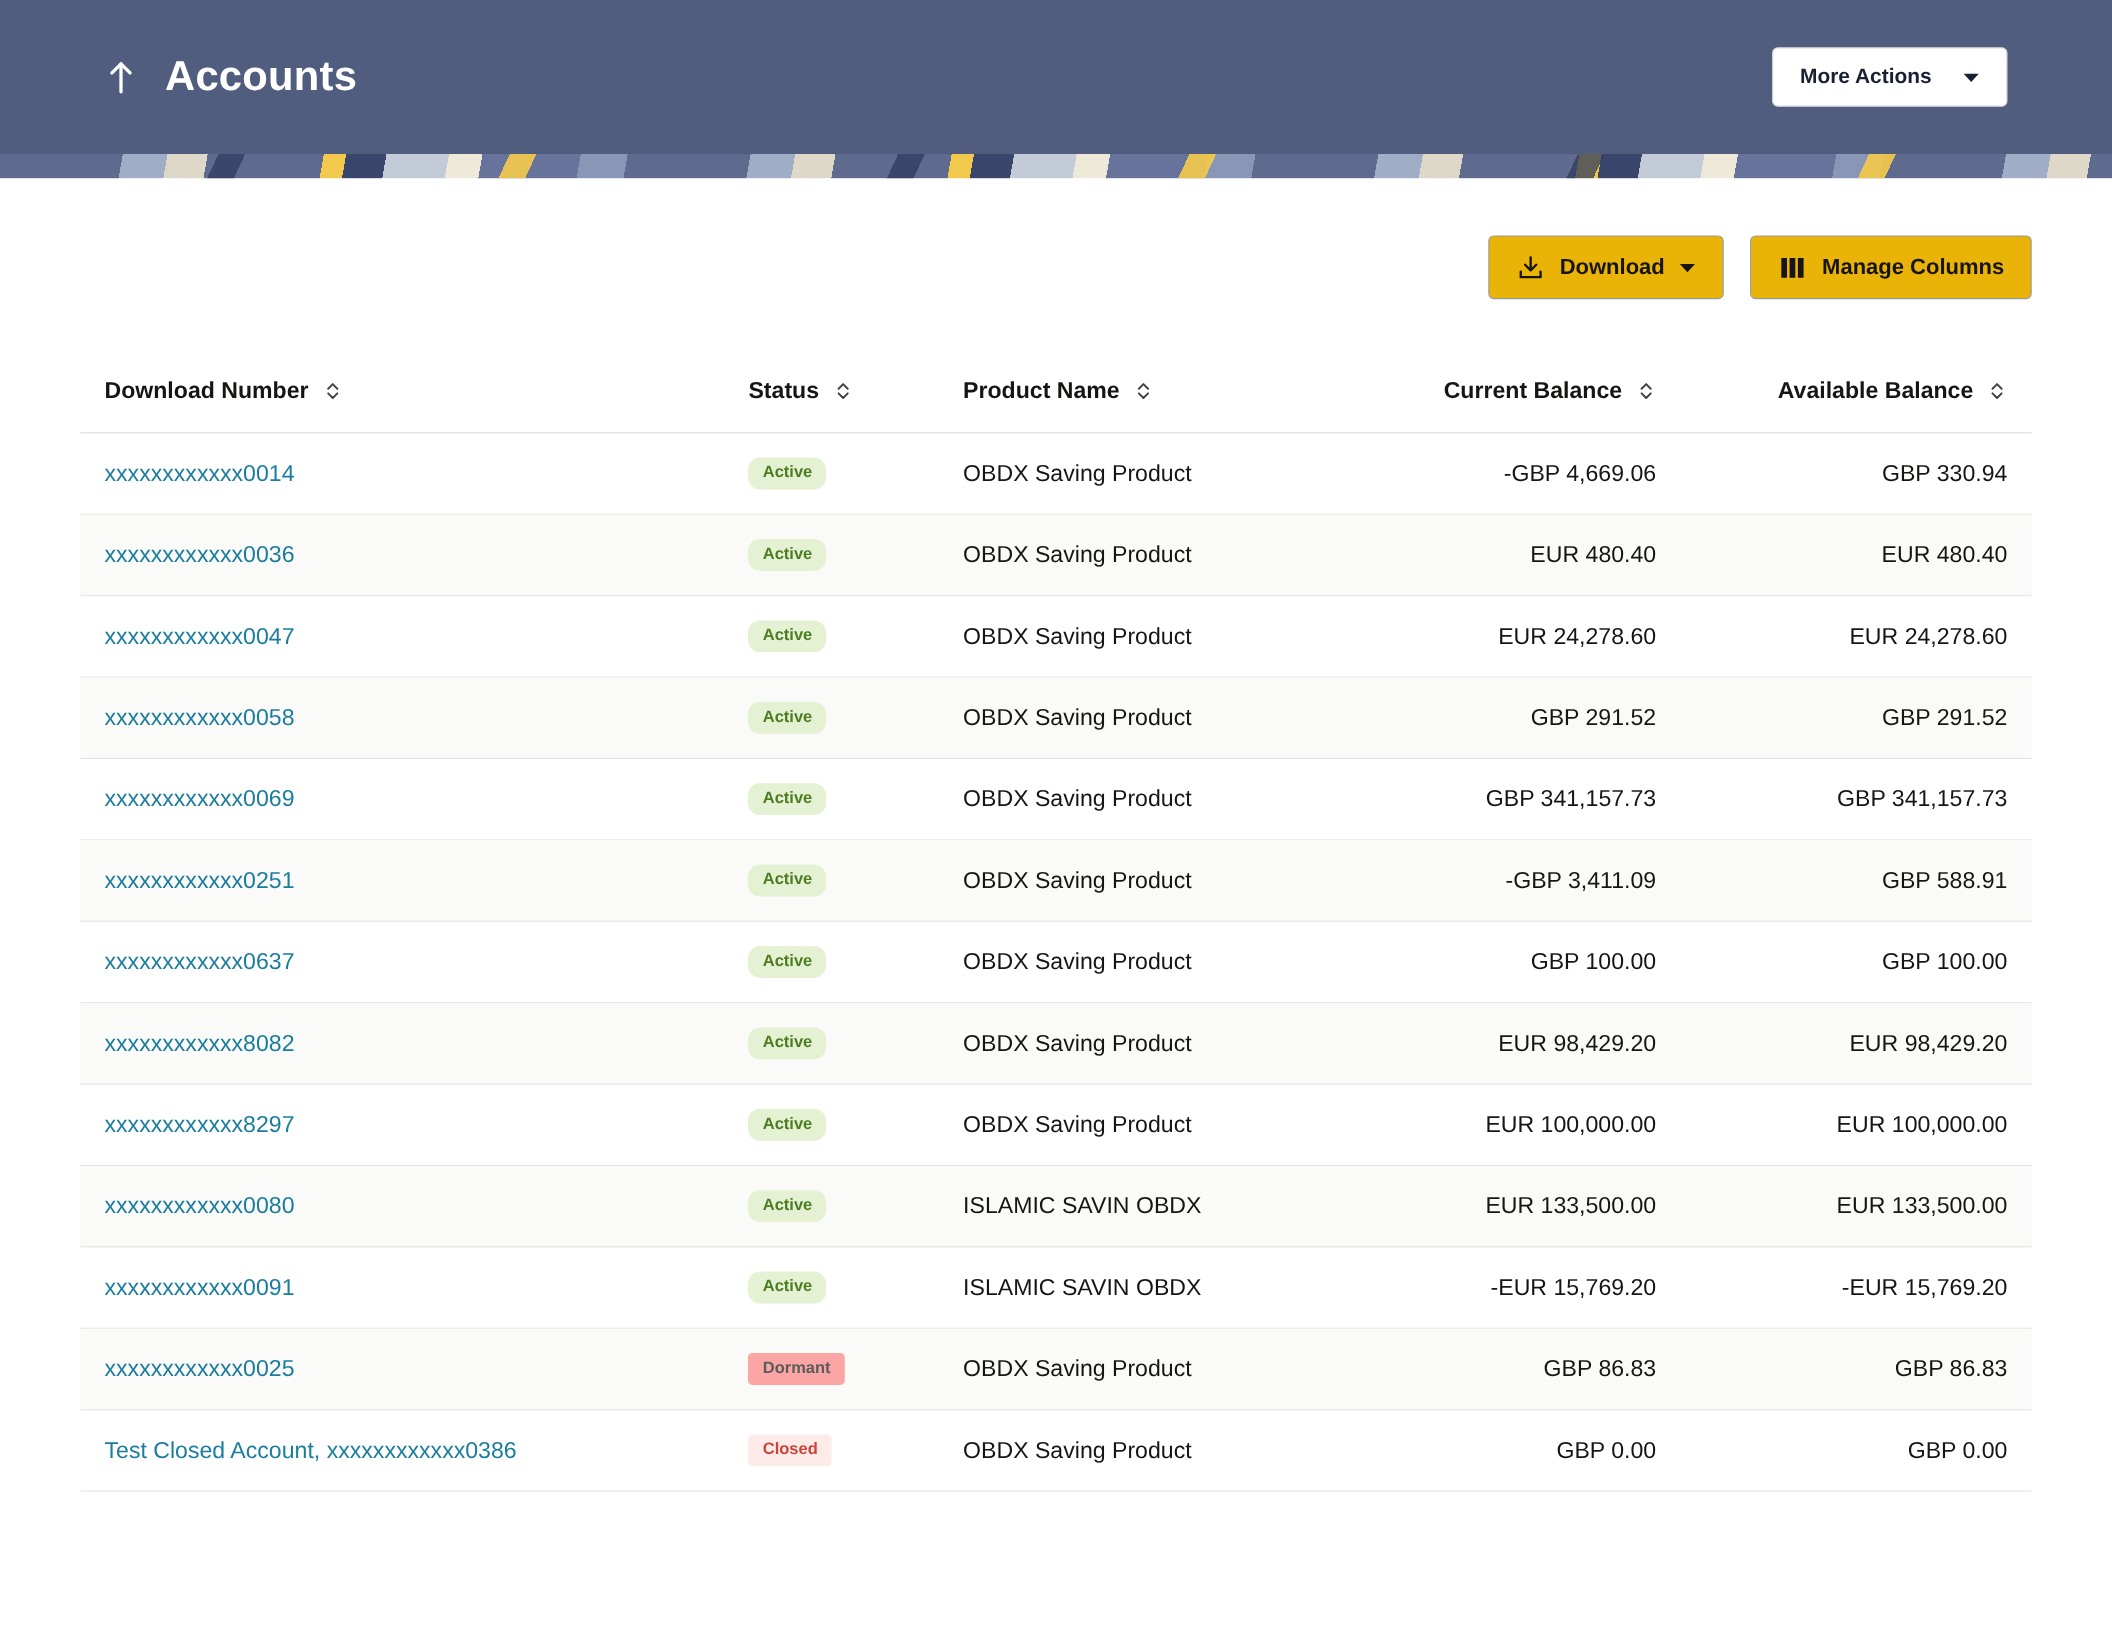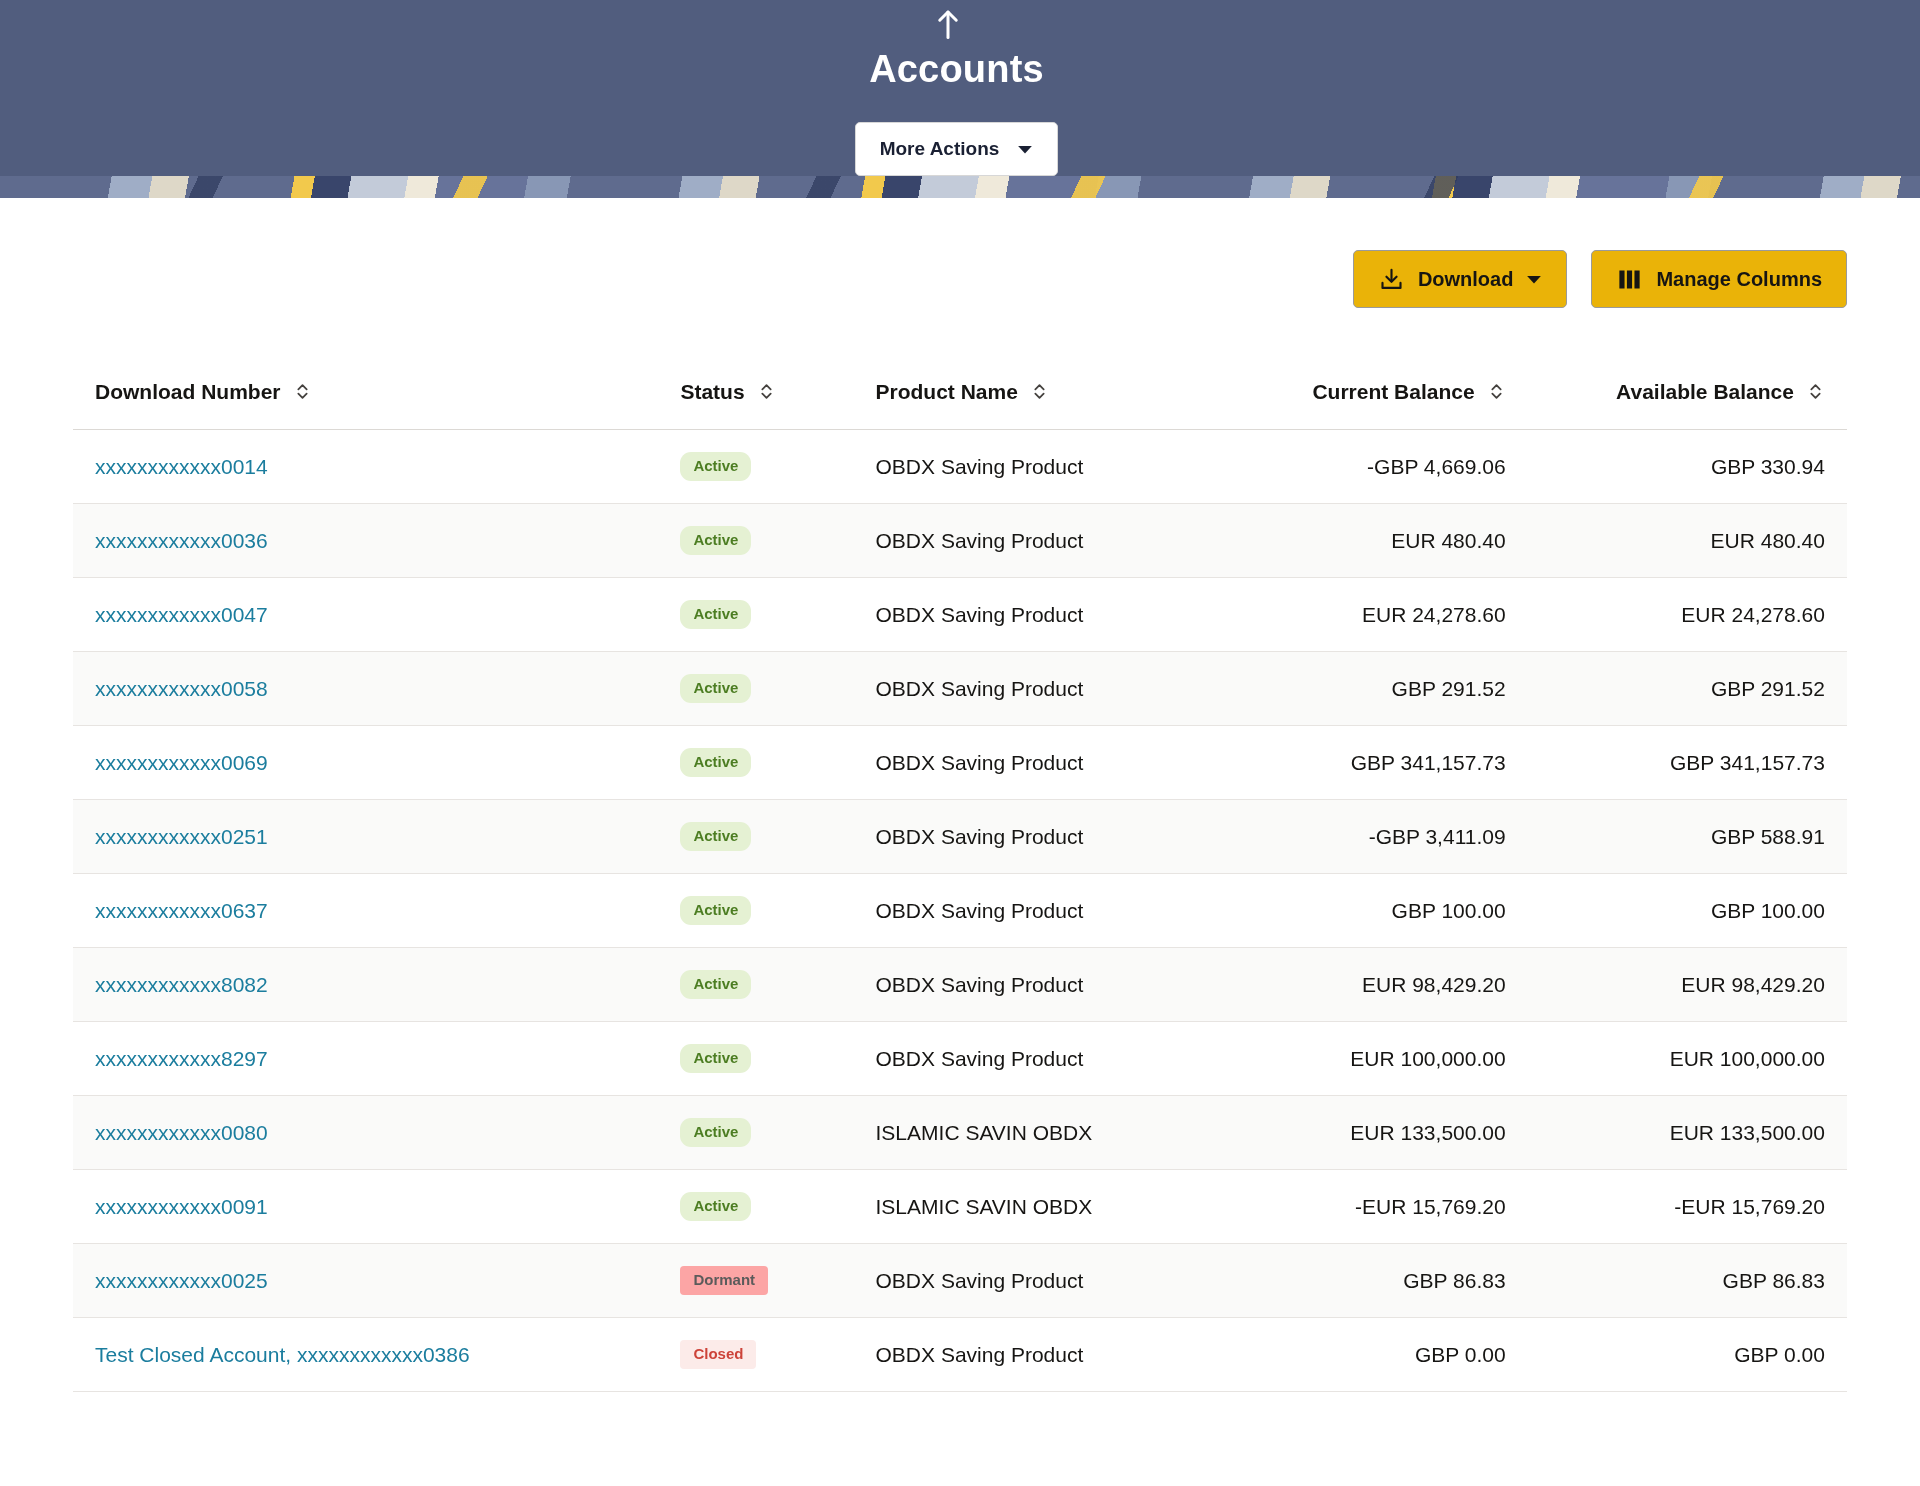--- a/index.html
+++ b/index.html
@@ -8,26 +8,25 @@
     font-family: "Liberation Sans", "DejaVu Sans", sans-serif;
     background: #ffffff;
     color: #161513;
     width: 1920px;
     height: 1486px;
     overflow: hidden;
   }
 
   
   .app-header {
-    height: 176px;
+    height: 140px;
     background: #515d7e;
     display: flex;
     align-items: center;
     padding: 0 95px 0 88px;
-    flex-direction: column;
   }
   .back-btn {
     background: transparent;
     border: none;
     cursor: pointer;
     width: 44px; height: 48px;
     display: flex; align-items: center; justify-content: center;
     margin-right: 18px;
   }
   .page-title {
@@ -38,21 +37,21 @@
   }
   .header-spacer { flex: 1; }
   .more-actions-btn {
     background: #ffffff;
     border: 1px solid #d7d7d7;
     border-radius: 5px;
     height: 54px;
     padding: 0 24px;
     display: flex;
     align-items: center;
-    gap: 18px;
+    gap: 28px;
     font-family: inherit;
     font-size: 19px;
     font-weight: 700;
     color: #1a2033;
     cursor: pointer;
   }
 
   
   .banner-strip {
     height: 22px;

